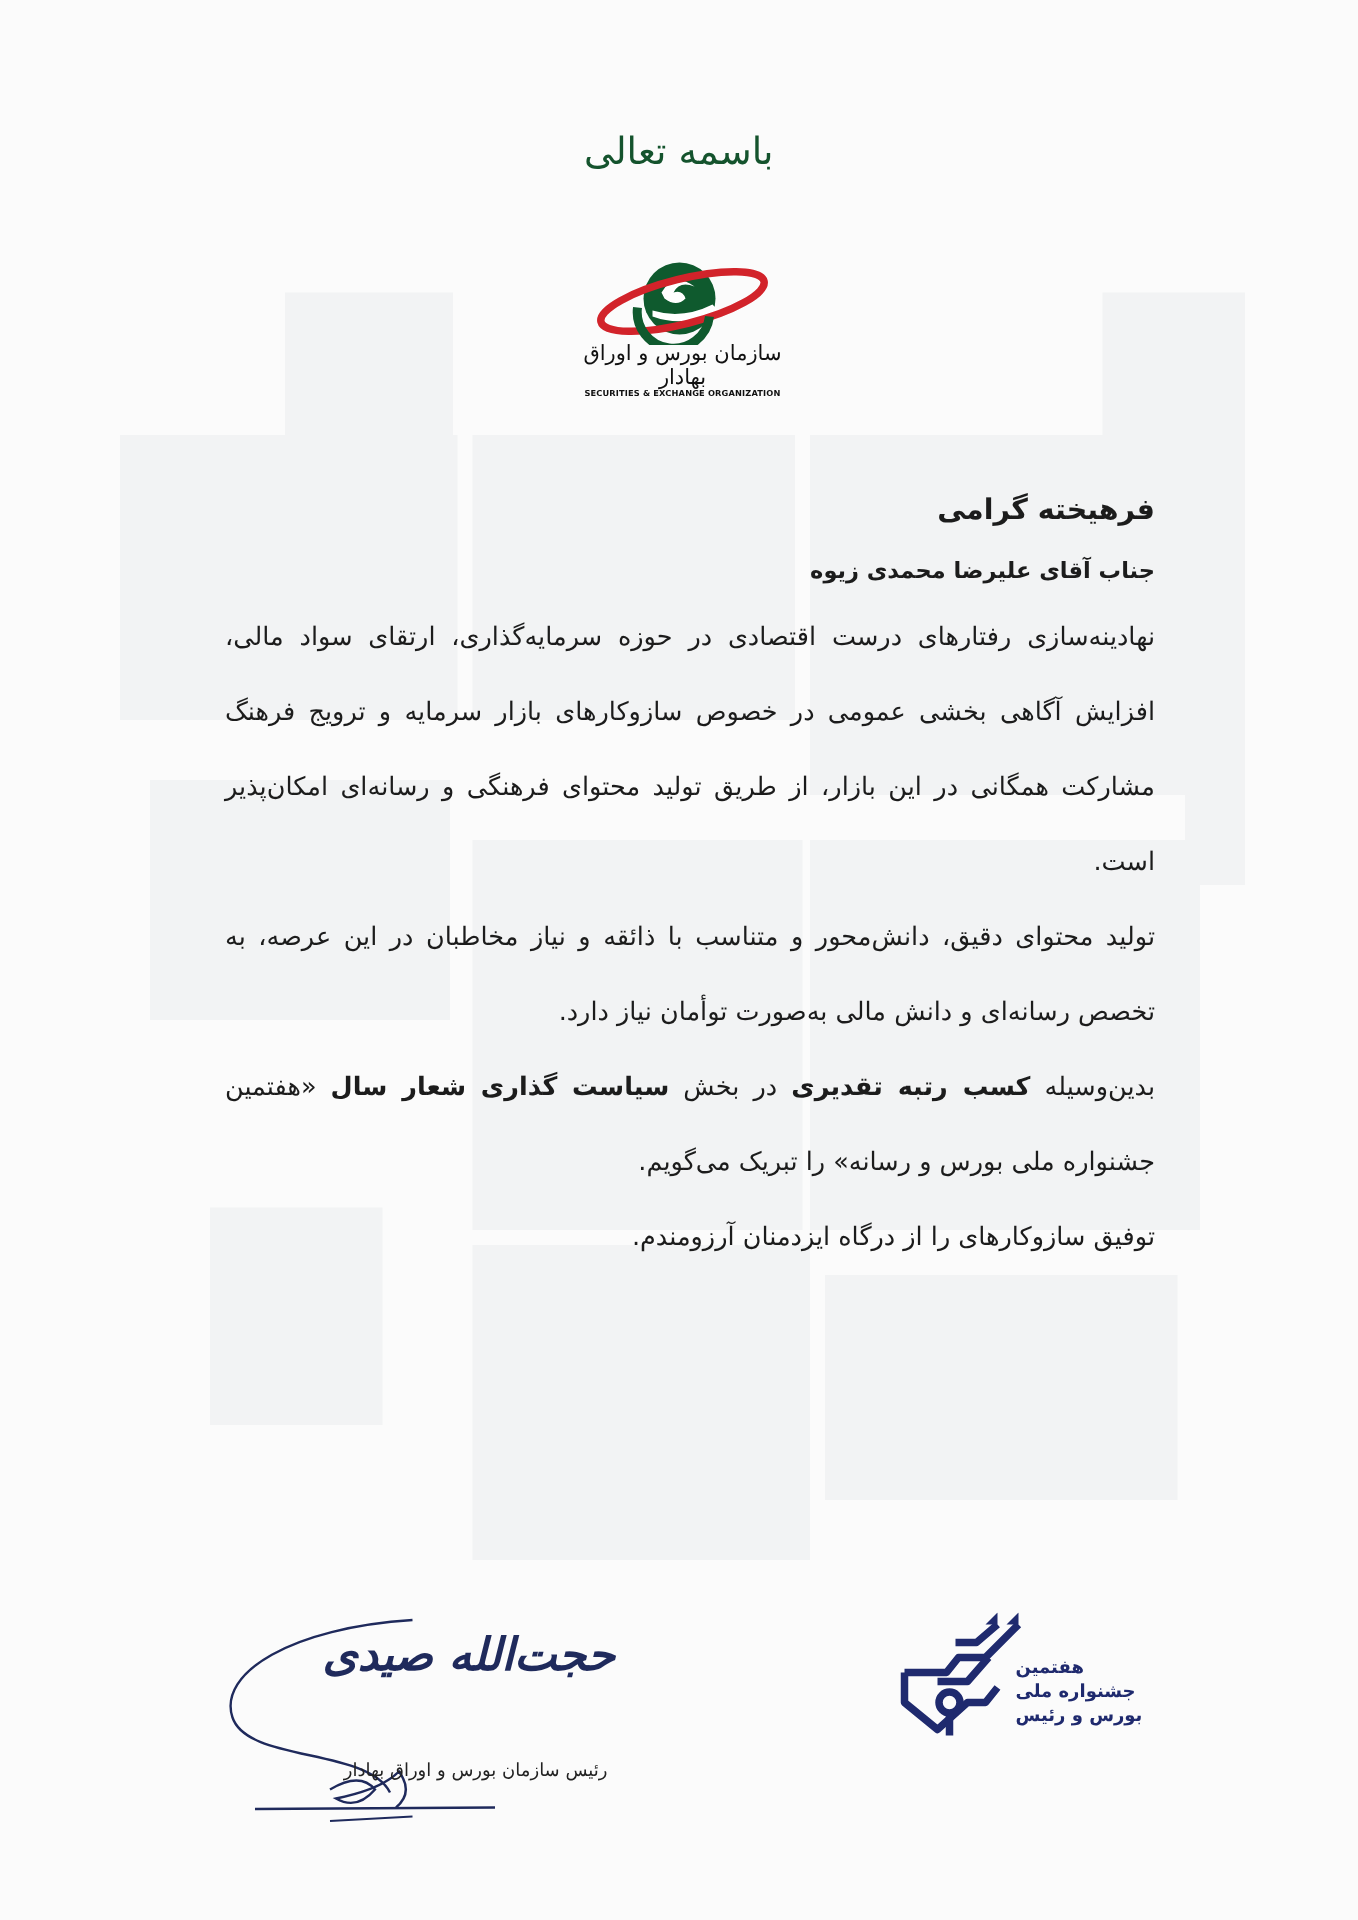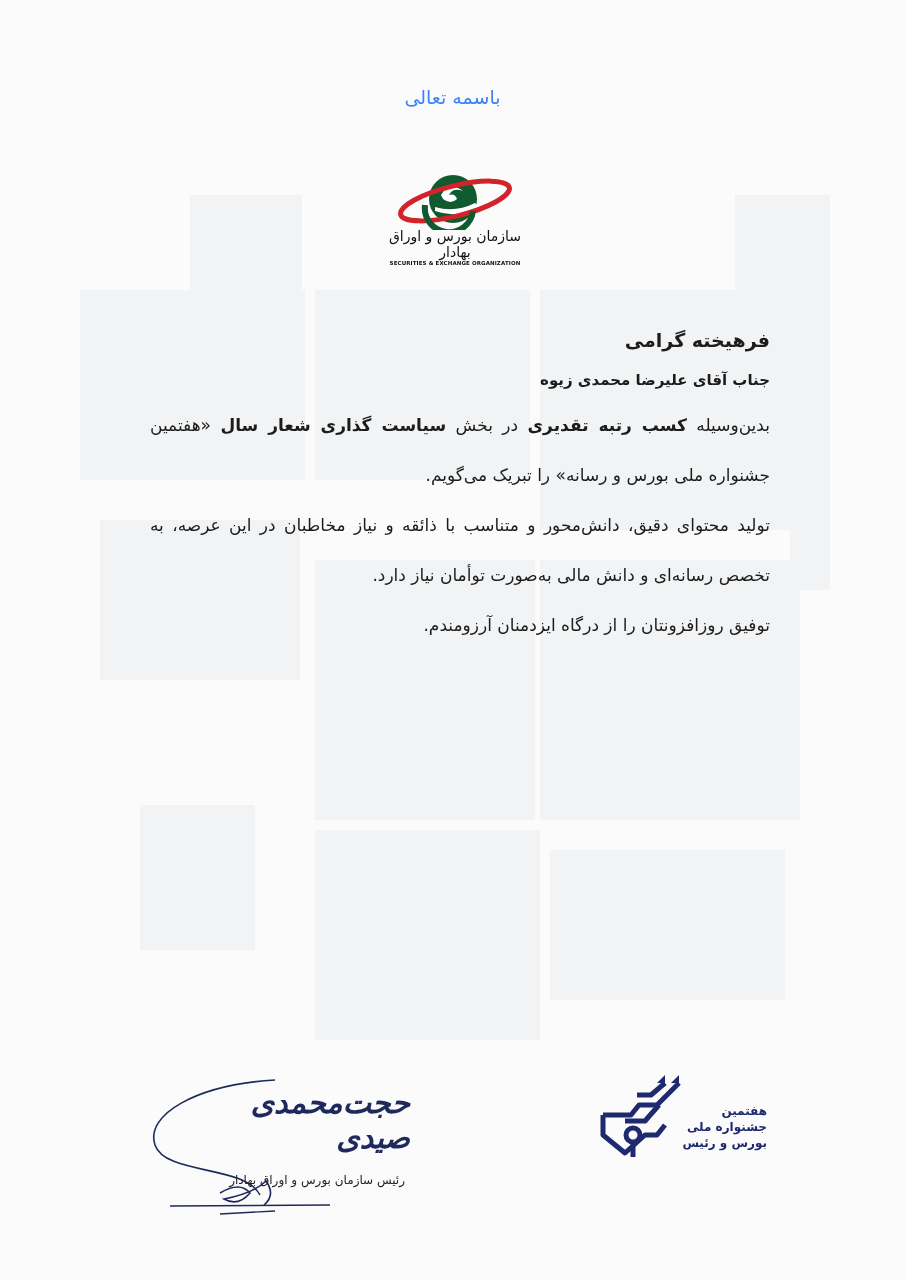--- a/index.html
+++ b/index.html
@@ -6,21 +6,21 @@
     body {
       width: 905px; height: 1280px;
       background: #fbfbfb;
       position: relative; overflow: hidden;
       font-family: "DejaVu Sans", sans-serif;
       color: #1c1c1c;
     }
     .bg-square { position: absolute; background: #f2f3f4; }
     .invocation {
       position: absolute; top: 86px; left: 0; width: 905px;
-      text-align: center; font-size: 19px; color: #3b82f6;
+      text-align: center; font-size: 25px; color: #14532d;
     }
     .logo-wrap { position: absolute; top: 165px; left: 375px; width: 160px; height: 100px; text-align: center; }
     .logo-wrap svg { display: block; margin: 0 auto; }
     .logo-fa { font-size: 14px; font-weight: normal; color: #111; margin-top: -2px; direction: rtl; }
     .logo-en { font-size: 5.5px; font-weight: bold; color: #111; letter-spacing: 0.1px; }
     .letter {
       position: absolute; top: 320px; left: 150px; width: 620px;
       direction: rtl; text-align: right;
     }
     .salute { font-size: 19px; font-weight: bold; line-height: 40px; }
@@ -28,21 +28,21 @@
     .para { font-size: 17px; line-height: 50px; text-align: justify; text-align-last: right; }
     .para p { margin: 0; }
     .para b { font-weight: bold; }
     .sig-block { position: absolute; top: 1075px; left: 135px; width: 280px; height: 150px; }
     .sig-name { position: absolute; top: 10px; left: 75px; width: 200px; text-align: right; direction: rtl;
       font-family: "DejaVu Serif", serif; font-size: 30px; font-weight: bold; color: #1f2a5c; font-style: italic; }
     .sig-title { position: absolute; top: 98px; left: 40px; width: 230px; text-align: right; direction: rtl;
       font-size: 12px; color: #222; }
     .sig-svg { position: absolute; top: 0; left: 0; }
     .festival { position: absolute; top: 1075px; left: 595px; width: 200px; height: 95px; }
-    .festival-text { position: absolute; top: 28px; left: 82px; width: 90px; direction: rtl; text-align: right;
+    .festival-text { position: absolute; top: 28px; left: 82px; width: 90px; direction: rtl; text-align: left;
       font-size: 12px; font-weight: bold; color: #1f2a6e; line-height: 16px; }
   </style>
 </head>
 <body>
 
 <div class="bg-square" style="left:190px;top:195px;width:112px;height:100px;"></div>
 <div class="bg-square" style="left:80px;top:290px;width:225px;height:190px;"></div>
 <div class="bg-square" style="left:315px;top:290px;width:215px;height:190px;"></div>
 <div class="bg-square" style="left:540px;top:290px;width:290px;height:240px;"></div>
 <div class="bg-square" style="left:735px;top:195px;width:95px;height:95px;"></div>
@@ -65,34 +65,35 @@
     <path d="M30 40 a24 24 0 0 0 48 6" fill="none" stroke="#0f5a2e" stroke-width="6"></path>
   </svg>
   <div class="logo-fa">سازمان بورس و اوراق بهادار</div>
   <div class="logo-en">SECURITIES &amp; EXCHANGE ORGANIZATION</div>
 </div>
 
 <div class="letter">
   <div class="salute">فرهیخته گرامی</div>
   <div class="name">جناب آقای علیرضا محمدی زیوه</div>
   <div class="para">
+    <p>نهادینه‌سازی رفتارهای درست اقتصادی در حوزه سرمایه‌گذاری، ارتقای سواد مالی، افزایش آگاهی بخشی عمومی در خصوص سازوکارهای بازار سرمایه و ترویج فرهنگ مشارکت همگانی در این بازار، از طریق تولید محتوای فرهنگی و رسانه‌ای امکان‌پذیر است.</p>
+    <p>تولید محتوای دقیق، دانش‌محور و متناسب با ذائقه و نیاز مخاطبان در این عرصه، به تخصص رسانه‌ای و دانش مالی به‌صورت توأمان نیاز دارد.</p>
     <p><span>بدین‌وسیله </span><b>کسب رتبه تقدیری</b><span> در بخش </span><b>سیاست گذاری شعار سال</b><span> «هفتمین جشنواره ملی بورس و رسانه» را تبریک می‌گویم.</span></p>
-    <p>تولید محتوای دقیق، دانش‌محور و متناسب با ذائقه و نیاز مخاطبان در این عرصه، به تخصص رسانه‌ای و دانش مالی به‌صورت توأمان نیاز دارد.</p>
-    <p>توفیق روزافزونتان را از درگاه ایزدمنان آرزومندم.</p>
+    <p>توفیق سازوکارهای را از درگاه ایزدمنان آرزومندم.</p>
   </div>
 </div>
 
 <div class="sig-block">
   <svg class="sig-svg" width="280" height="150" viewBox="0 0 280 150">
     <path d="M140 5 C60 10 10 40 20 70 C30 100 110 90 125 120" fill="none" stroke="#1f2a5c" stroke-width="1.6"></path>
     <path d="M85 118 q20 -12 30 0 q-12 14 -26 6 q30 -6 42 -18 q10 14 -2 24" fill="none" stroke="#1f2a5c" stroke-width="1.6"></path>
     <path d="M35 131 L195 130" stroke="#1f2a5c" stroke-width="1.6"></path>
     <path d="M85 139 L140 136" stroke="#1f2a5c" stroke-width="1.4"></path>
   </svg>
-  <div class="sig-name">حجت‌محمدی صیدی</div>
+  <div class="sig-name">حجت‌الله صیدی</div>
   <div class="sig-title">رئیس سازمان بورس و اوراق بهادار</div>
 </div>
 
 <div class="festival">
   <svg width="200" height="95" viewBox="0 0 200 95">
     <g fill="none" stroke="#1f2a6e" stroke-width="5" stroke-linejoin="round">
       <path d="M8 40 L36 40 L44 30 L62 30 L84 8"></path>
       <path d="M8 40 L8 60 L30 78 L50 60 L62 60 L70 50"></path>
       <path d="M30 46 L50 46 L64 30"></path>
       <path d="M42 20 L56 20 L70 8"></path>

